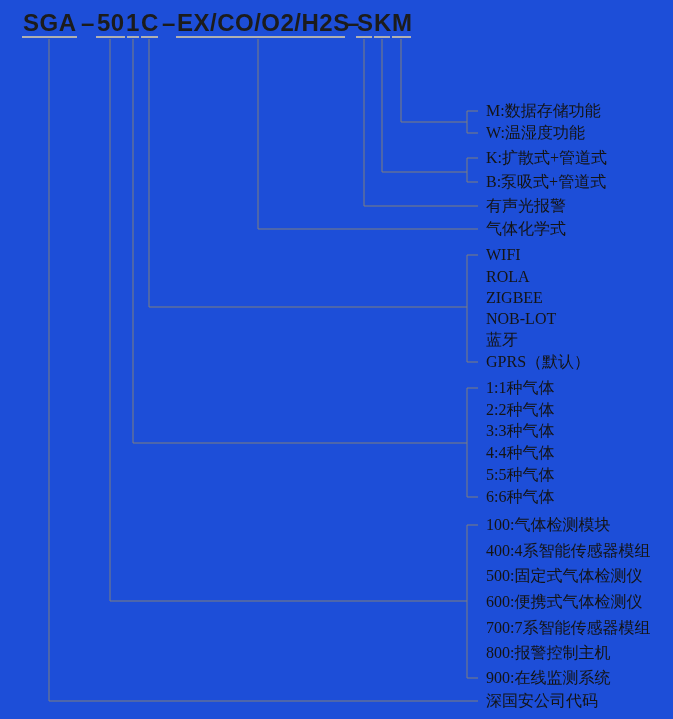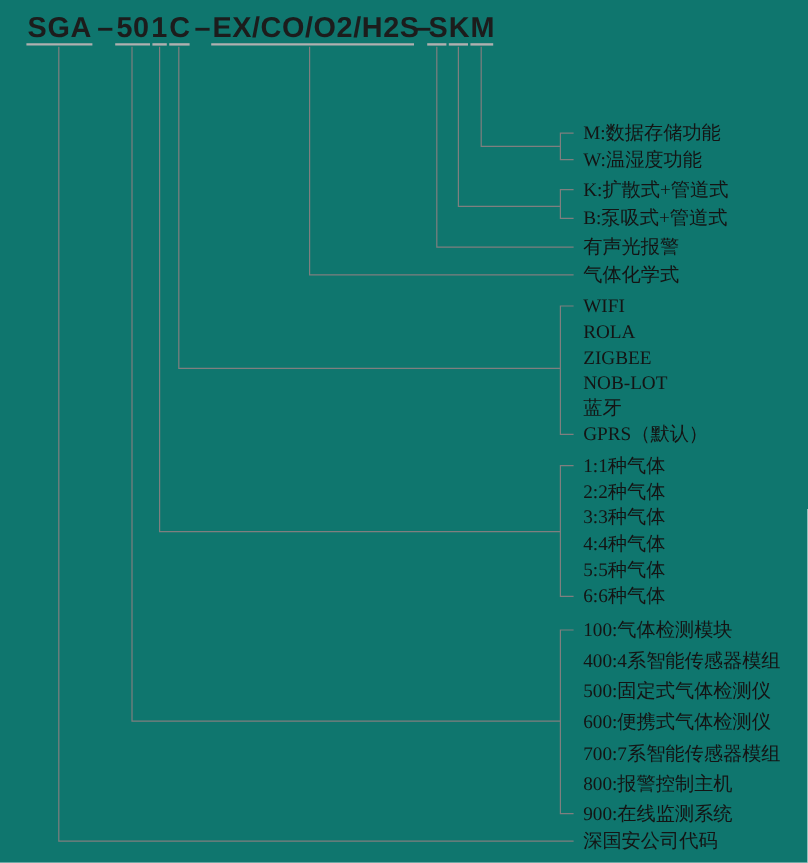--- a/index.html
+++ b/index.html
@@ -4,21 +4,21 @@
 <style>
   html, body {
     margin: 0;
     padding: 0;
     background: #ffffff;
   }
   .diagram-wrap {
     position: relative;
     width: 673px;
     height: 719px;
-    background: #0f766e;
+    background: #1d4ed8;
     overflow: hidden;
   }
   svg { display: block; }
   .hdr {
     font-family: "Liberation Sans", "DejaVu Sans", sans-serif;
     font-weight: bold;
     font-size: 24px;
     fill: #1c1c1c;
     letter-spacing: 0.5px;
   }

